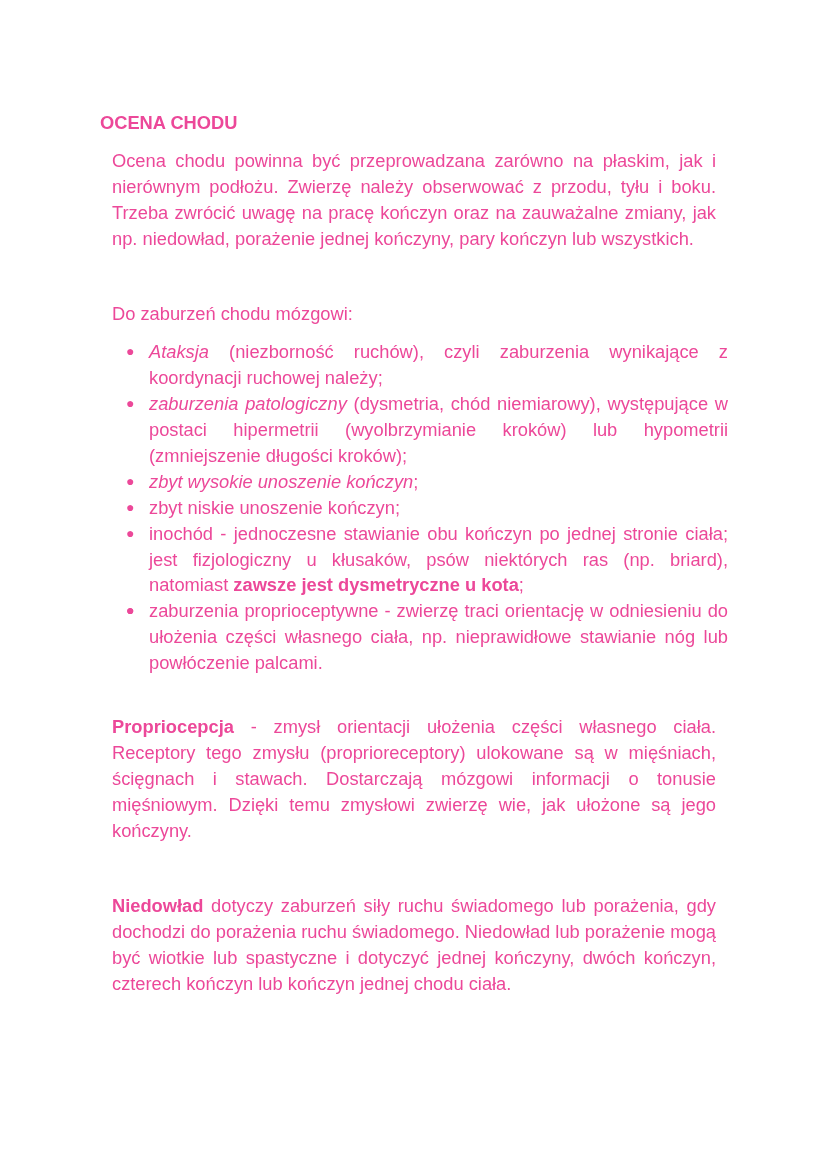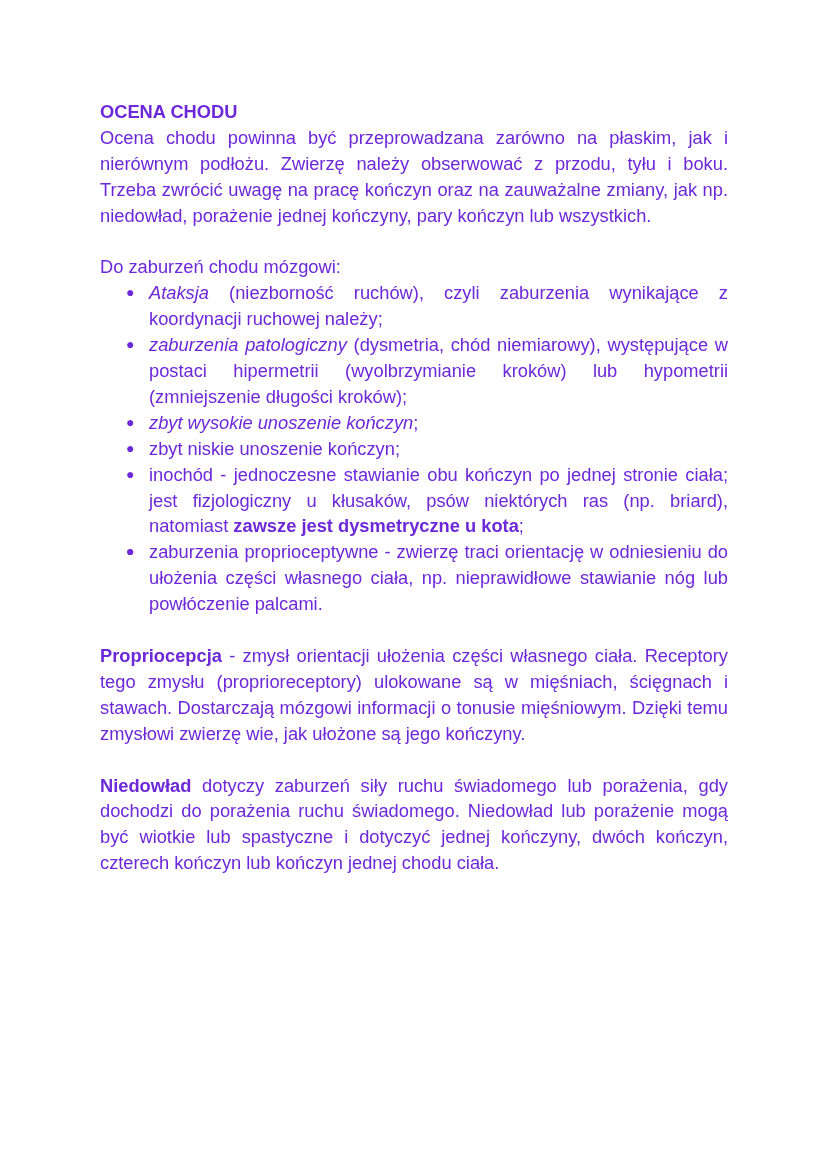--- a/index.html
+++ b/index.html
@@ -1,28 +1,28 @@
 <!DOCTYPE html>
 <html><head>
   <meta charset="utf-8">
   <style>
     html, body { margin: 0; padding: 0; background: #ffffff; }
     body { width: 828px; height: 1169px; position: relative; overflow: hidden; }
     .page {
       position: absolute;
       left: 100px;
-      top: 99px;
+      top: 110px;
       width: 628px;
       font-family: "Liberation Sans", sans-serif;
       font-size: 18.3px;
       line-height: 25.9px;
-      color: #6d28d9;
+      color: #ec4899;
     }
     .title { font-weight: bold; margin: 0; }
-    p { margin: 0; text-align: justify; }
+    p { margin: 12px; text-align: justify; }
     .gap { height: 25.9px; }
     ul { margin: 0; padding: 0; list-style: none; }
     li {
       position: relative;
       padding-left: 49px;
       text-align: justify;
     }
     li .bullet {
       position: absolute;
       left: 26px;

